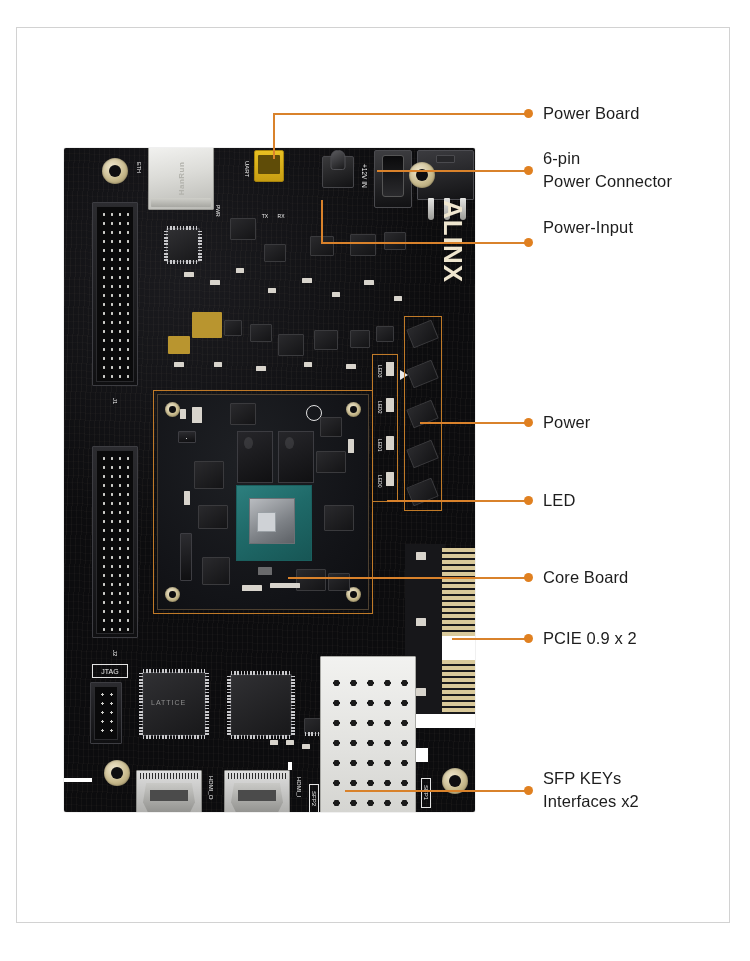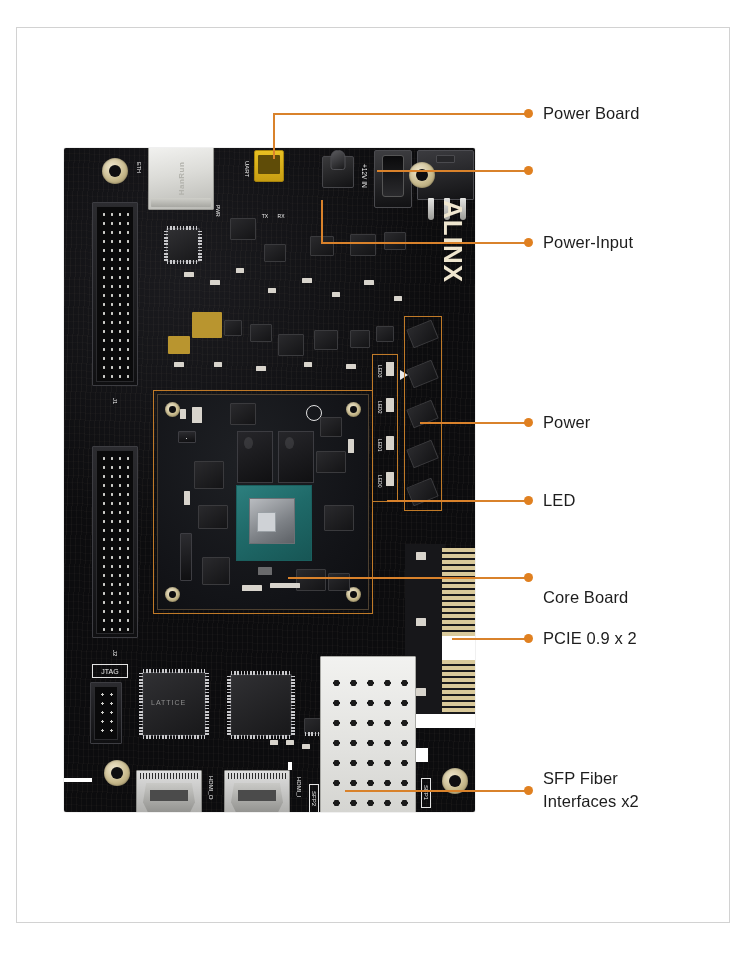--- a/index.html
+++ b/index.html
@@ -431,41 +431,43 @@
 
   <div class="ann-layer">
 
     <div class="ln-v" style="left:273px; top:113px; height:46px;"></div>
     <div class="ln-h" style="left:273px; top:113px; width:256px;"></div>
     <div class="dot" style="left:524px; top:109px;"></div>
     <div class="lbl" style="left:543px; top:102px;">Power Board</div>
 
     <div class="ln-h" style="left:377px; top:170px; width:152px;"></div>
     <div class="dot" style="left:524px; top:166px;"></div>
+    <div class="lbl" style="left:543px; top:147px;">6-pin
+Power Connector</div>
 
     <div class="ln-v" style="left:321px; top:200px; height:42px;"></div>
     <div class="ln-h" style="left:321px; top:242px; width:208px;"></div>
     <div class="dot" style="left:524px; top:238px;"></div>
-    <div class="lbl" style="left:543px; top:231px;">Power-Input</div>
+    <div class="lbl" style="left:543px; top:216px;">Power-Input</div>
 
     <div class="ln-h" style="left:420px; top:422px; width:109px;"></div>
     <div class="dot" style="left:524px; top:418px;"></div>
     <div class="lbl" style="left:543px; top:411px;">Power</div>
 
     <div class="ln-h" style="left:387px; top:500px; width:142px;"></div>
     <div class="dot" style="left:524px; top:496px;"></div>
     <div class="lbl" style="left:543px; top:489px;">LED</div>
 
     <div class="ln-h" style="left:288px; top:577px; width:241px;"></div>
     <div class="dot" style="left:524px; top:573px;"></div>
-    <div class="lbl" style="left:543px; top:566px;margin-top:20px;">Core Board</div>
+    <div class="lbl" style="left:543px; top:566px;">Core Board</div>
 
     <div class="ln-h" style="left:452px; top:638px; width:77px;"></div>
     <div class="dot" style="left:524px; top:634px;"></div>
     <div class="lbl" style="left:543px; top:627px;">PCIE 0.9 x 2</div>
 
     <div class="ln-h" style="left:345px; top:790px; width:184px;"></div>
     <div class="dot" style="left:524px; top:786px;"></div>
-    <div class="lbl" style="left:543px; top:767px;">SFP Fiber
+    <div class="lbl" style="left:543px; top:767px;">SFP KEYs
 Interfaces x2</div>
   </div>
 
 </div>
 
 </body></html>

